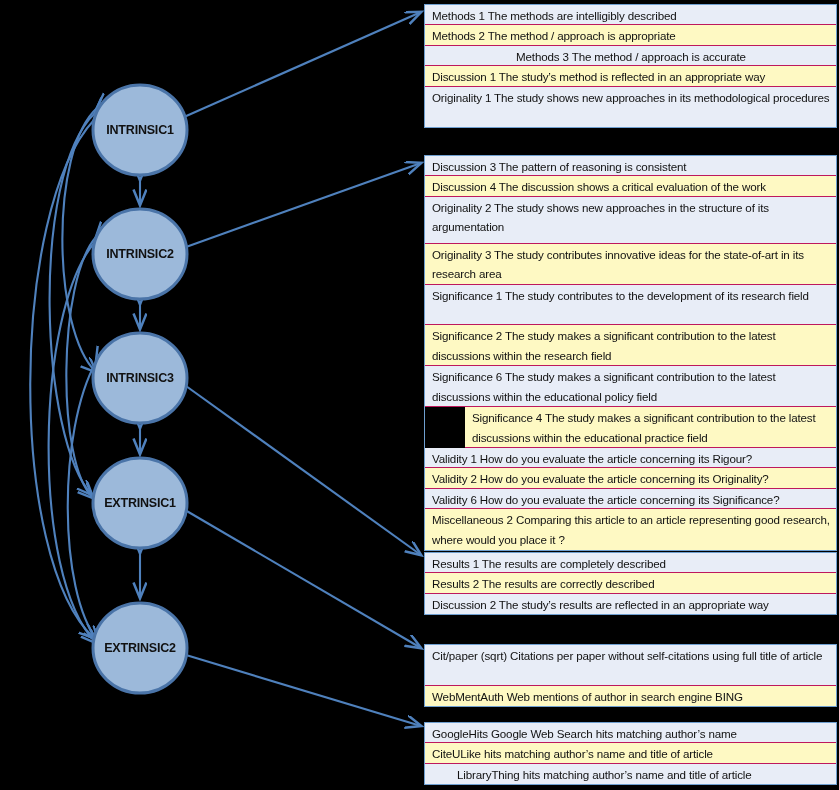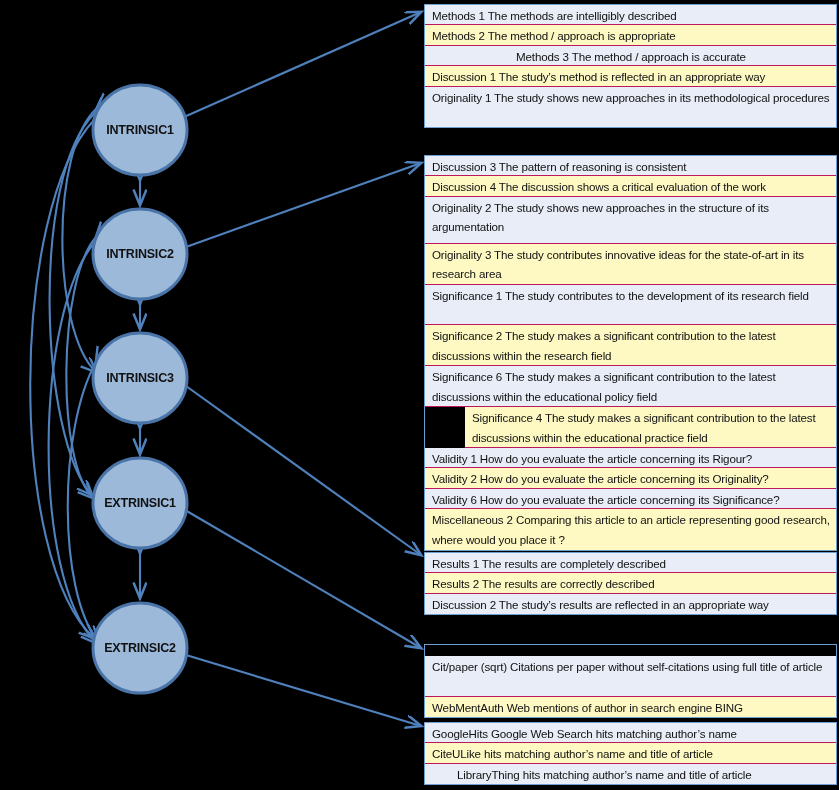--- a/index.html
+++ b/index.html
@@ -133,21 +133,21 @@
         <div class="item-row shade-b" style="height: 20.4px;">Validity 2 How do you evaluate the article concerning its Originality?</div>
         <div class="item-row shade-a" style="height: 20.4px;">Validity 6 How do you evaluate the article concerning its Significance?</div>
         <div class="item-row shade-b" style="height: 40.8px;">Miscellaneous 2 Comparing this article to an article representing good research, where would you place it ?</div>
       </div>
       <div class="item-block" style="top: 552px;">
         <div class="item-row shade-a" style="height: 20.4px;">Results 1 The results are completely described</div>
         <div class="item-row shade-b" style="height: 20.4px;">Results 2 The results are correctly described</div>
         <div class="item-row shade-a" style="height: 20.4px;">Discussion 2 The study’s results are reflected in an appropriate way</div>
       </div>
       <div class="item-block" style="top: 644px;">
-        <div class="item-row shade-a" style="height: 40.8px; margin-top: 11px;">Cit/paper (sqrt)  Citations per paper without self-citations using full title of article</div>
+        <div class="item-row shade-a" style="height: 40.8px;">Cit/paper (sqrt)  Citations per paper without self-citations using full title of article</div>
         <div class="item-row shade-b" style="height: 20.4px;">WebMentAuth  Web mentions of author in search engine BING</div>
       </div>
       <div class="item-block" style="top: 722px;">
         <div class="item-row shade-a" style="height: 20.4px;">GoogleHits  Google Web Search hits matching author’s name</div>
         <div class="item-row shade-b" style="height: 20.4px;">CiteULike hits matching author’s name and title of article</div>
         <div class="item-row shade-a" style="height: 20.4px; padding-left: 32px;">LibraryThing hits matching author’s name and title of article</div>
       </div>
     </div>
 
 </div>

